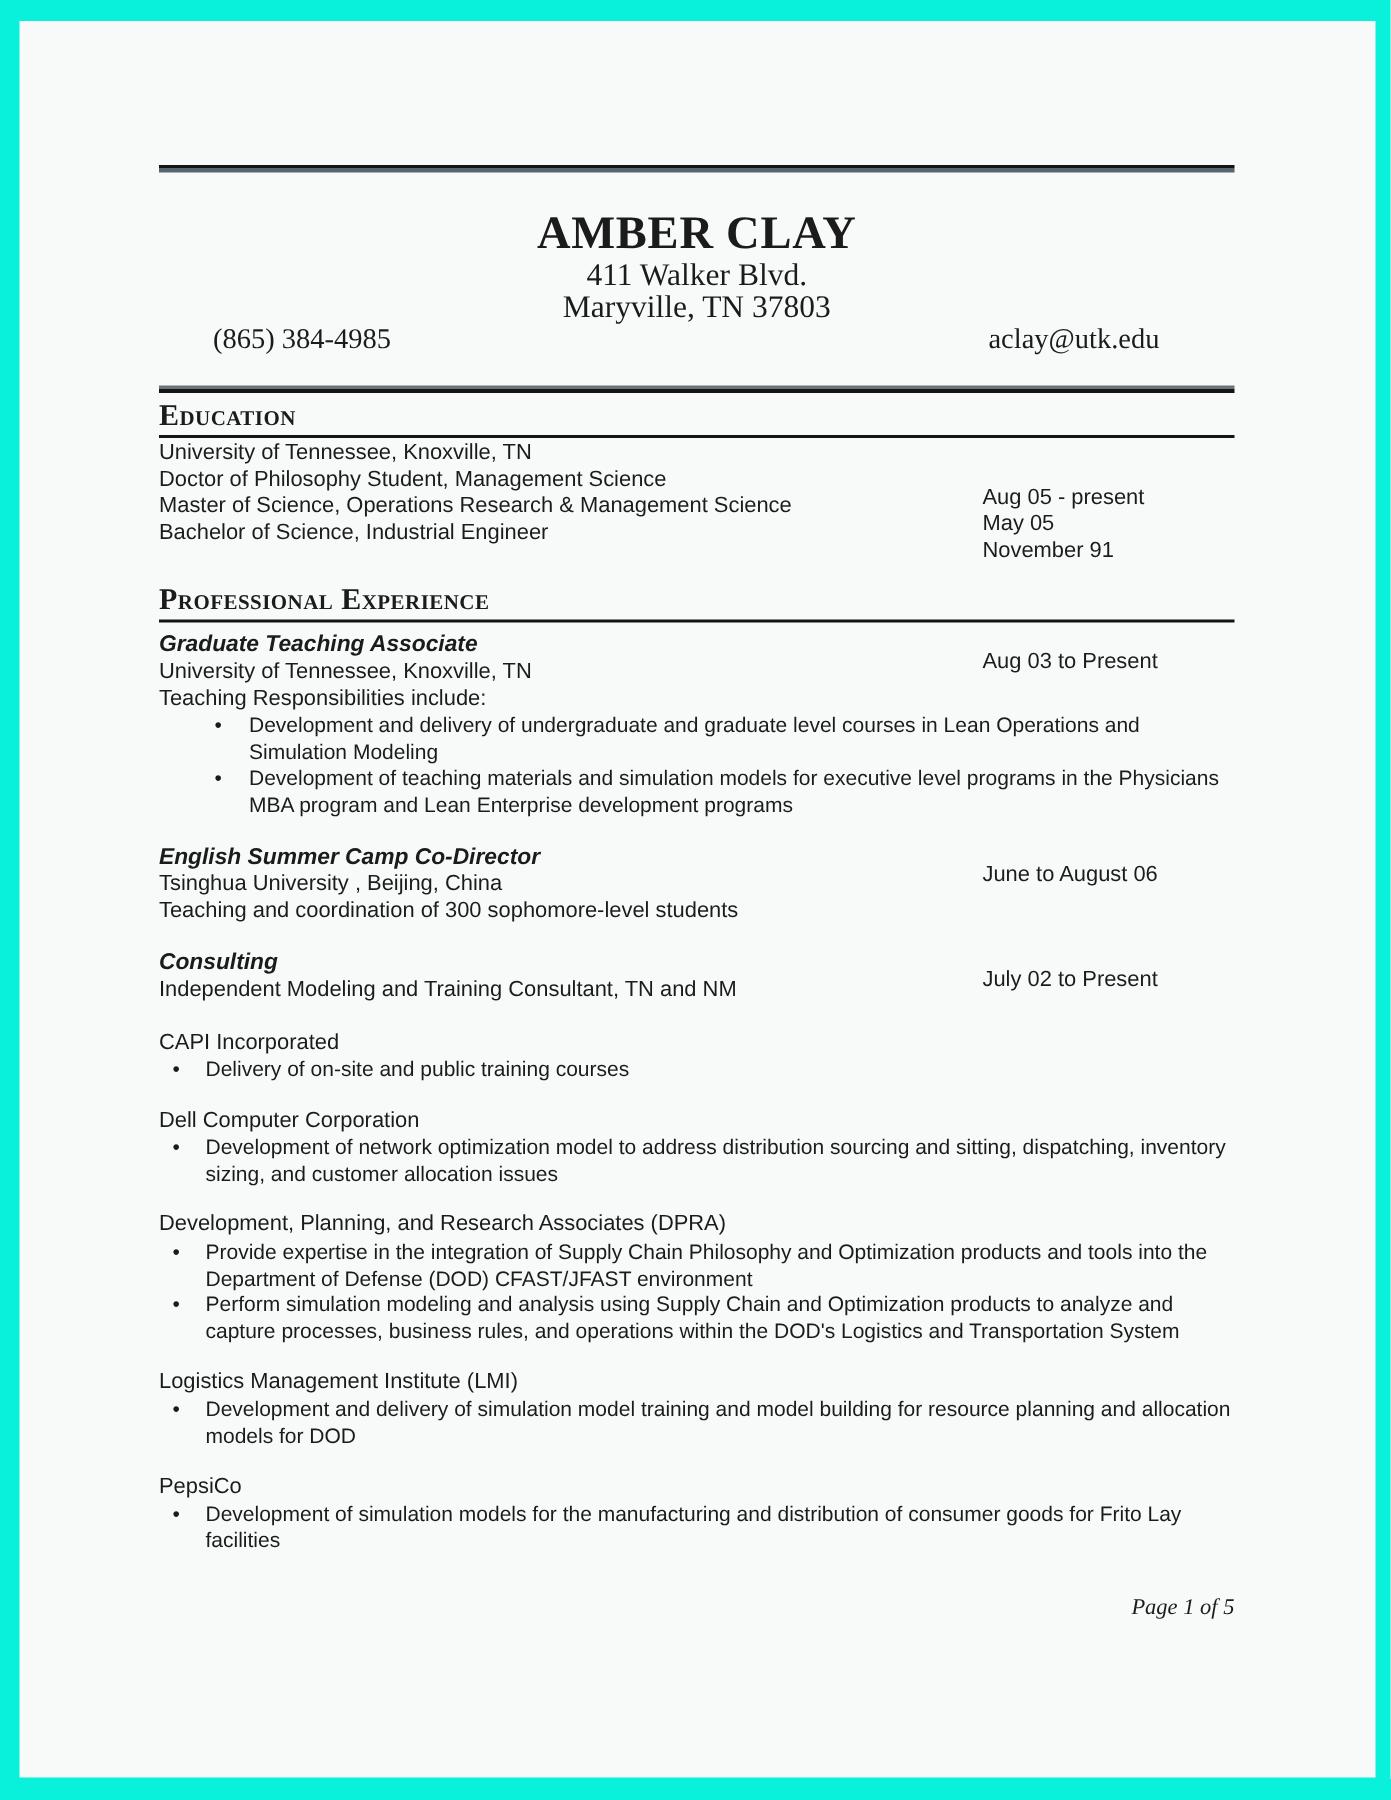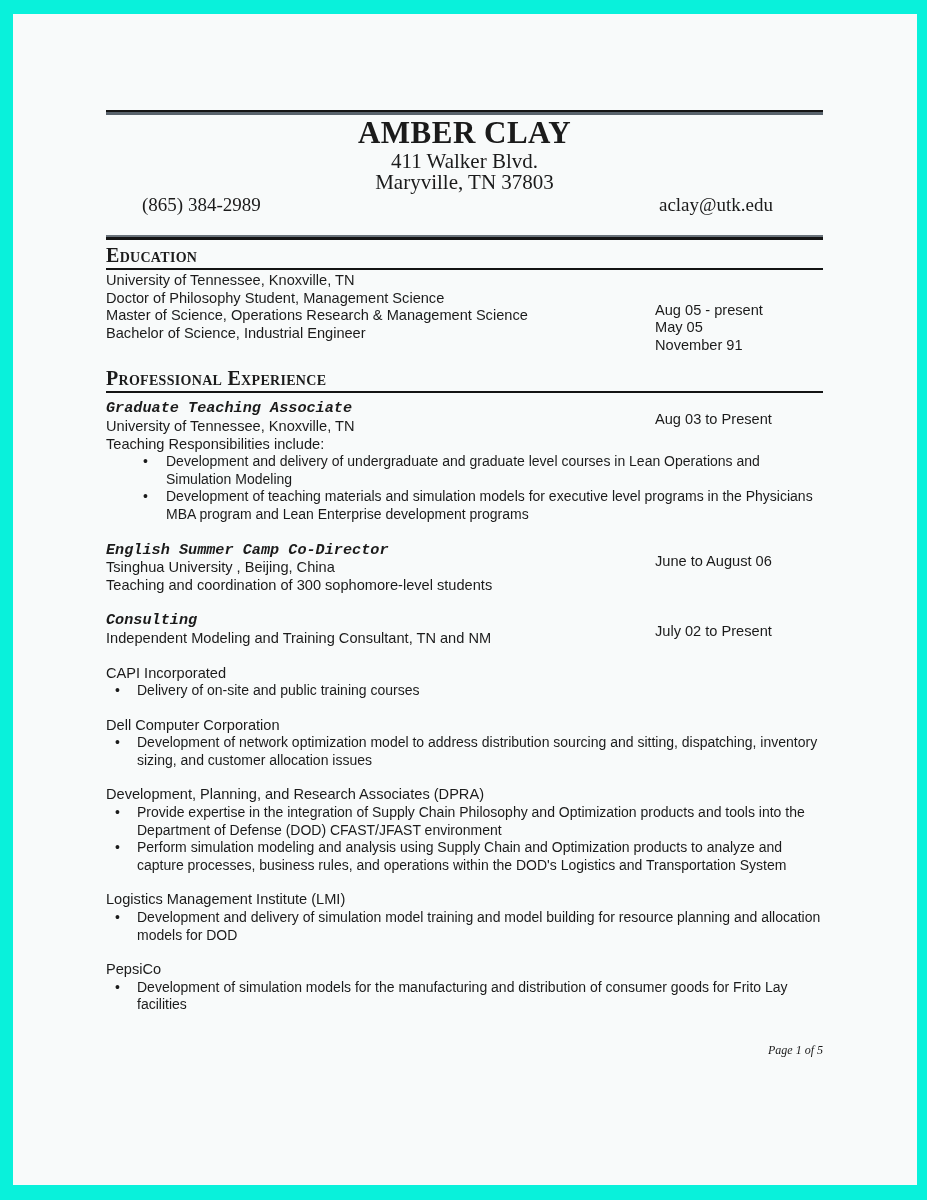--- a/index.html
+++ b/index.html
@@ -17,21 +17,21 @@
     color:#1b1b1b;
   }
   .content{padding:0 94px 0 93px;}
 
   
   .rule-a{height:5px;margin-top:96px;background:linear-gradient(#141414 0 44%,#59636c 44% 100%);}
   .rule-b{height:5px;margin-top:20px;background:linear-gradient(#6a737b 0 40%,#141414 40% 100%);}
 
   
   .hdr{text-align:center;font-family:"Liberation Serif",serif;}
-  .name{font-size:31px;font-weight:bold;line-height:36px;margin-top:0;letter-spacing:.5px;}
+  .name{font-size:31px;font-weight:bold;line-height:36px;margin-top:22px;letter-spacing:.5px;}
   .addr{font-size:21px;line-height:21px;}
   .contact-row{
     display:flex;justify-content:space-between;
     font-family:"Liberation Serif",serif;font-size:19px;line-height:21px;
     padding:1px 50px 0 36px;text-align:left;
   }
 
   
   .sec-head{
     margin:3px 0 0 0;
@@ -43,53 +43,53 @@
   .sec-underline{height:2px;background:#141414;margin-top:1px;}
 
   
   .line,.row{font-size:14.6px;line-height:17.6px;}
   .row{position:relative;}
   .date{position:absolute;left:549px;top:12px;white-space:nowrap;}
   .edu-block{margin-top:2px;}
 
   .exp-block{margin-top:24px;}
   .job{margin-top:6px;margin-bottom:17px;}
-  .job-title{font-weight:bold;font-style:italic;font-size:15.2px;font-family:Liberation Mono, monospace;}
+  .job-title{font-weight:bold;font-style:italic;font-size:15.2px;}
 
   .bullet{display:flex;font-size:14px;line-height:17.6px;}
   .bullet::before{content:"\2022";flex:none;}
   .bullet.a{padding-left:37px;}
   .bullet.a::before{width:23px;}
   .bullet.b{padding-left:9px;}
   .bullet.b::before{width:22px;}
 
   .client{margin-bottom:17px;}
 
   .footer{
     text-align:right;
     font-family:"Liberation Serif",serif;
-    font-style:italic;font-size:12px;line-height:20px;
+    font-style:italic;font-size:15px;line-height:20px;
     margin-top:26px;
   }
 </style>
 </head>
 <body>
 
 <div class="page">
   <div class="content">
 
     <div class="rule-a"></div>
 
     <div class="hdr">
       <div class="name">AMBER CLAY</div>
       <div class="addr">411 Walker Blvd.</div>
       <div class="addr">Maryville, TN 37803</div>
     </div>
     <div class="contact-row">
-      <span>(865) 384-2989</span>
+      <span>(865) 384-4985</span>
       <span>aclay@utk.edu</span>
     </div>
 
     <div class="rule-b"></div>
 
     <section>
       <h2 class="sec-head">Education</h2>
       <div class="sec-underline"></div>
       <div class="edu-block">
         <div class="line">University of Tennessee, Knoxville, TN</div>

